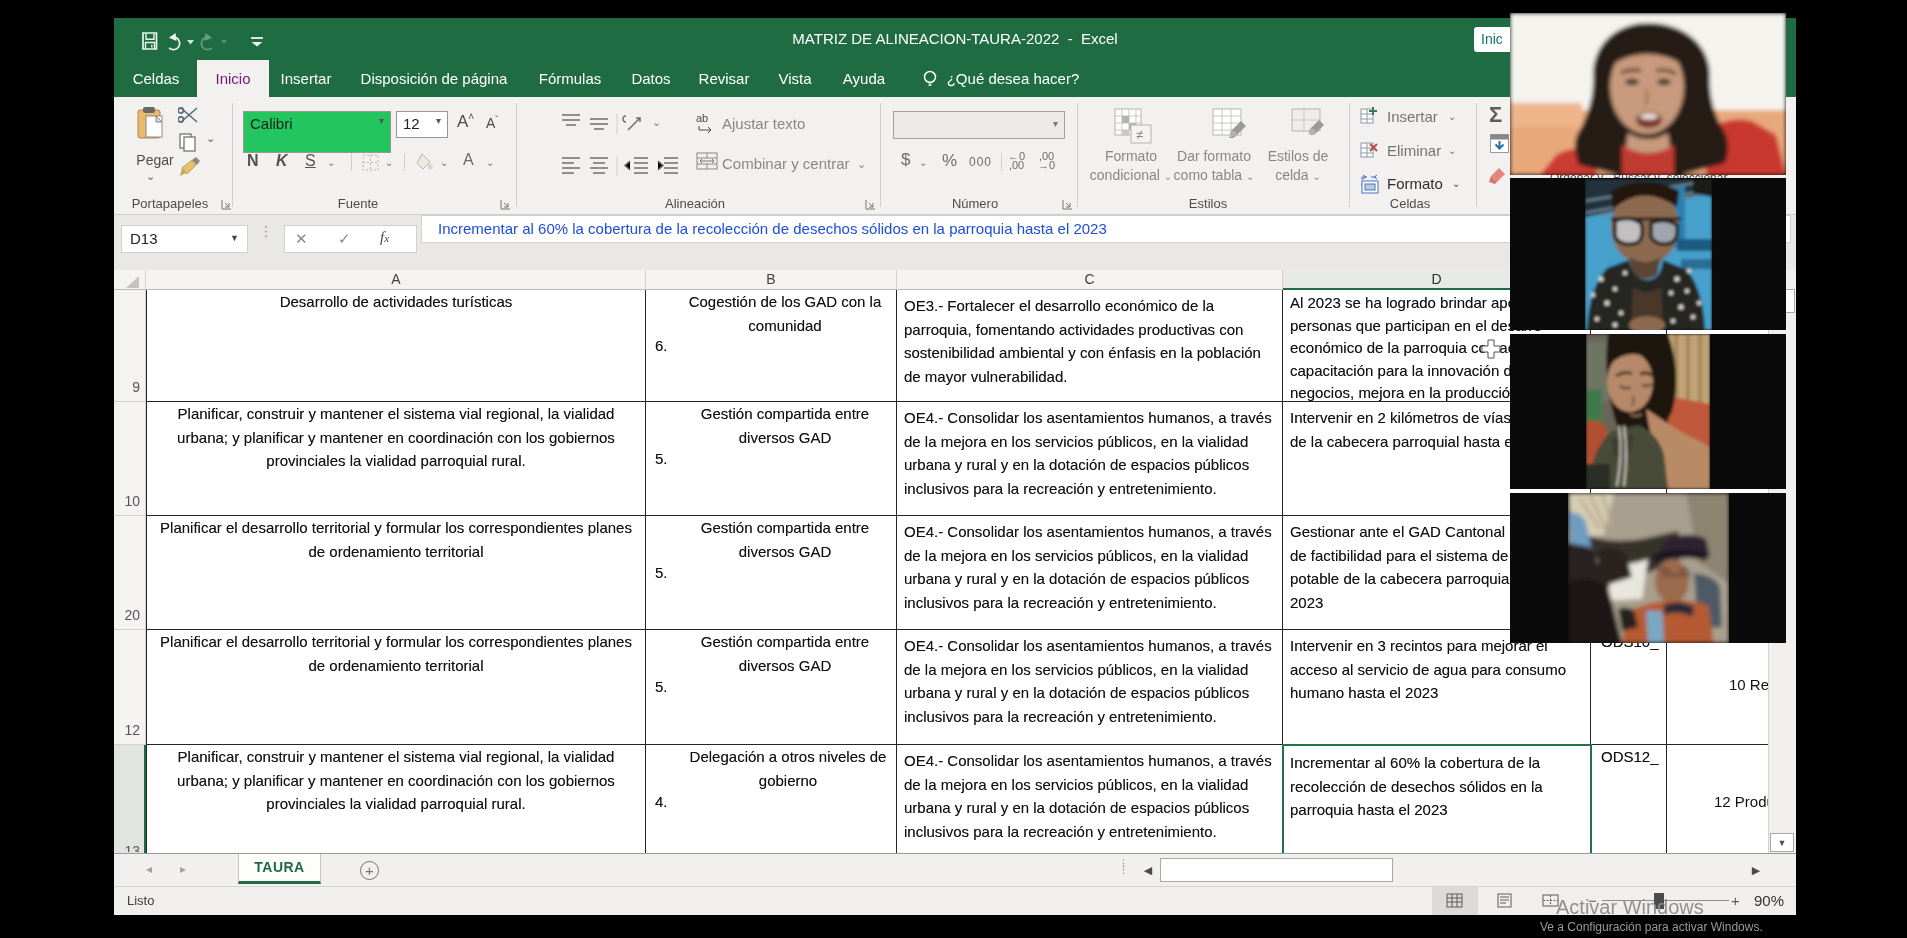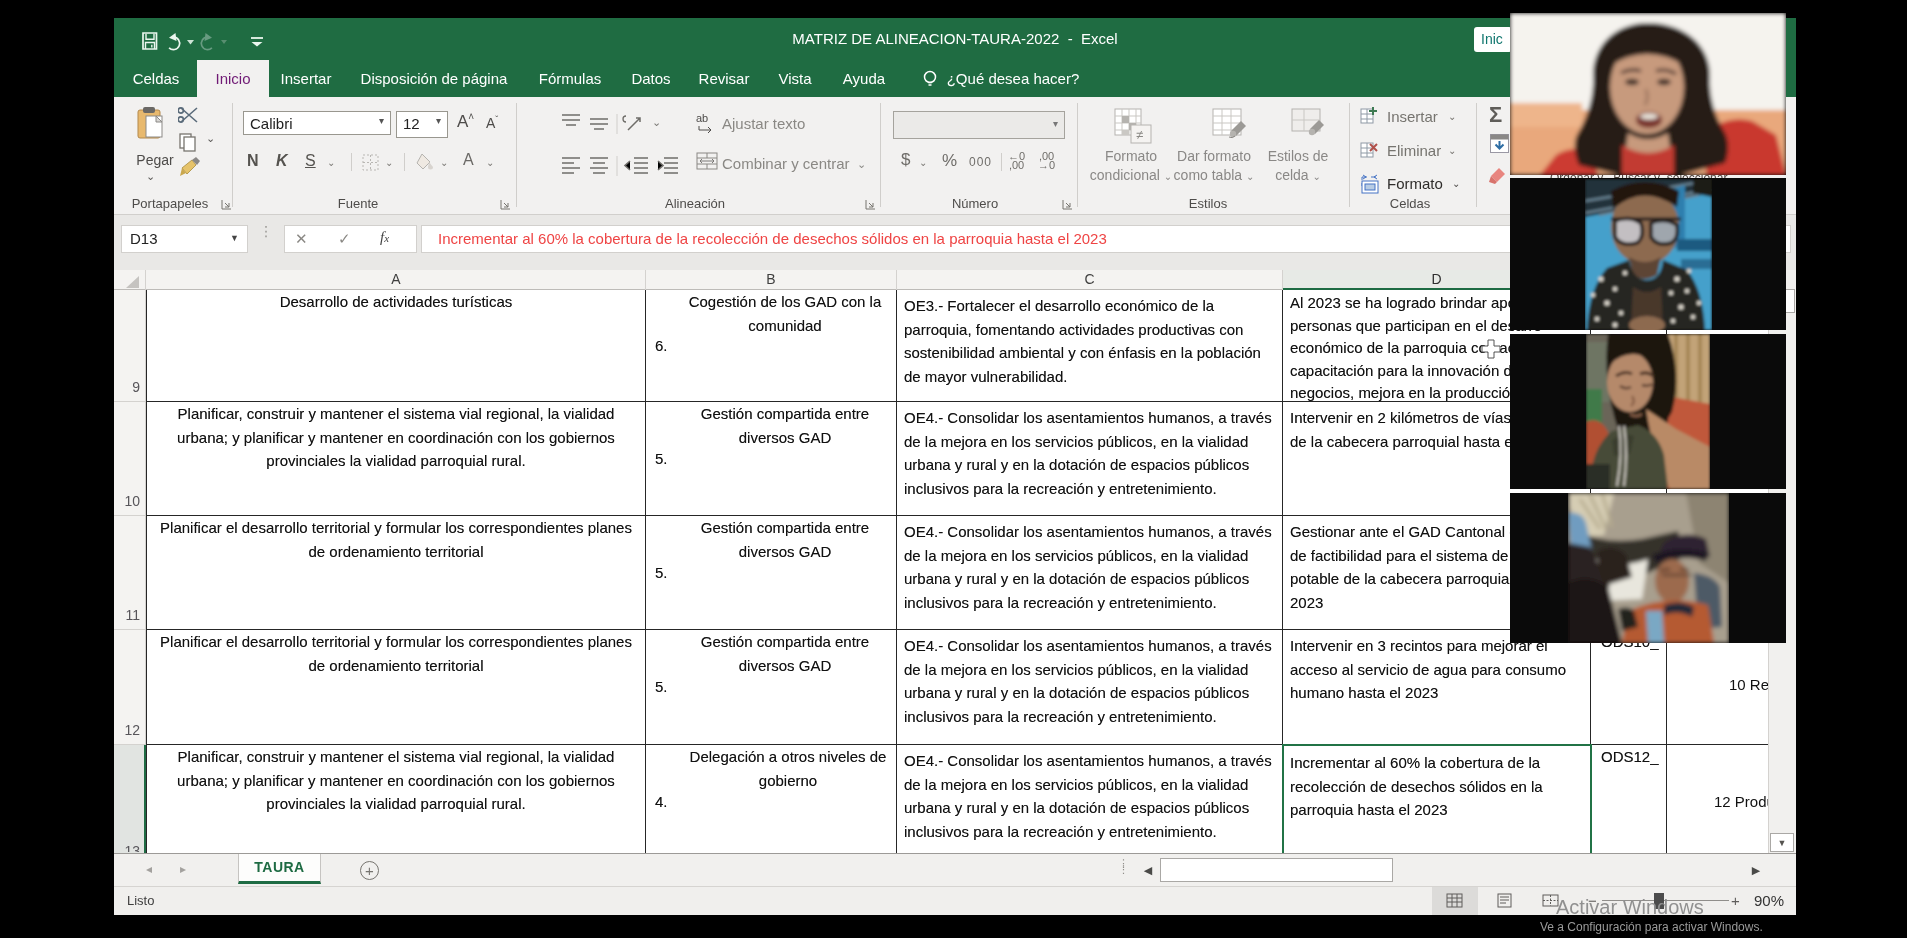--- a/index.html
+++ b/index.html
@@ -95,21 +95,21 @@
 </svg>
 <div class="ab" style="left:206px;top:132px;color:#5a5856;font-size:11px">⌄</div>
 <div class="ab glab" style="left:120px;top:196px;width:100px">Portapapeles</div>
 <svg class="ab" style="left:221px;top:199px" width="11" height="11" viewBox="0 0 11 11">
     <g stroke="#76746f" fill="none">
       <path d="M1 1 v9 h9"></path>
       <path d="M4 4 l4 4 M8 4 v4 h-4"></path>
     </g>
   </svg>
 
-<div class="ab" style="left:243px;top:111px;width:148px;height:24px;background:#ffffff;border:1px solid #99978f;font-size:15px;color:#222;padding:3px 6px">Calibri<span style="float:right;color:#555;font-size:10px">▾</span></div>
+<div class="ab" style="left:243px;top:111px;width:148px;height:42px;background:#22c55e;border:1px solid #99978f;font-size:15px;color:#222;padding:3px 6px">Calibri<span style="float:right;color:#555;font-size:10px">▾</span></div>
 <div class="ab" style="left:396px;top:111px;width:52px;height:27px;background:#fff;border:1px solid #99978f;font-size:15px;color:#222;padding:3px 6px">12<span style="float:right;color:#555;font-size:10px">▾</span></div>
 <div class="ab" style="left:457px;top:111px;font-size:17px;color:#4e4c4a">A<span style="font-size:10px;vertical-align:7px">˄</span></div>
 <div class="ab" style="left:486px;top:114px;font-size:14px;color:#4e4c4a">A<span style="font-size:9px;vertical-align:6px">ˇ</span></div>
 <div class="ab" style="left:247px;top:152px;font-size:16px;color:#55534f;font-weight:bold">N</div>
 <div class="ab" style="left:276px;top:152px;font-size:16px;color:#55534f;font-style:italic;font-weight:bold">K</div>
 <div class="ab" style="left:305px;top:152px;font-size:16px;color:#55534f;text-decoration:underline">S</div>
 <div class="ab" style="left:327px;top:157px;color:#7a7874;font-size:10px">⌄</div>
 <div class="ab" style="left:351px;top:153px;width:1px;height:18px;background:#d0cecb"></div>
 <svg class="ab" style="left:362px;top:154px" width="18" height="18" viewBox="0 0 18 18">
     <g stroke="#b9b7b3" stroke-dasharray="2 2" fill="none">
@@ -272,39 +272,39 @@
     <path d="M4 12 l6 6 -2 2 -6 -2 z" fill="#d8736c"></path>
   </svg>
 
 <div class="ab" style="left:114px;top:214px;width:1682px;height:56px;background:#e9e8e6;border-top:1px solid #d1cfcc"></div>
 <div class="ab" style="left:121px;top:225px;width:127px;height:28px;background:#fff;border:1px solid #d2d0cd;font-size:15px;color:#222;padding:4px 8px">D13<span style="float:right;color:#444;font-size:9px;margin-top:3px">▼</span></div>
 <div class="ab" style="left:259px;top:228px;color:#9a9894;font-size:14px;line-height:7px">⋮</div>
 <div class="ab" style="left:284px;top:225px;width:133px;height:28px;background:#fff;border:1px solid #d2d0cd"></div>
 <div class="ab" style="left:295px;top:230px;font-size:15px;color:#8a8884">✕</div>
 <div class="ab" style="left:338px;top:230px;font-size:15px;color:#8a8884">✓</div>
 <div class="ab" style="left:380px;top:229px;font-size:15px;font-style:italic;color:#444;font-family:'Liberation Serif',serif">f<span style="font-size:11px">x</span></div>
-<div class="ab" style="left:421px;top:225px;width:1370px;height:28px;background:#fff;border:1px solid #d2d0cd;font-size:15px;color:#ef4444;padding:4px 0 16px 16px">Incrementar al 60% la cobertura de la recolección de desechos sólidos en la parroquia hasta el 2023</div>
+<div class="ab" style="left:421px;top:215px;width:1370px;height:28px;background:#fff;border:1px solid #d2d0cd;font-size:15px;color:#1d4ed8;padding:4px 0 16px 16px">Incrementar al 60% la cobertura de la recolección de desechos sólidos en la parroquia hasta el 2023</div>
 
 <div class="ab" style="left:114px;top:270px;width:1682px;height:20px;background:#f4f3f1;border-bottom:1px solid #bdbbb8"></div>
 <svg class="ab" style="left:126px;top:276px" width="14" height="13" viewBox="0 0 14 13">
     <path d="M13 0 v12 h-13 z" fill="#c5c3c0"></path>
   </svg>
 <div class="ab" style="left:145px;top:270px;width:1px;height:20px;background:#d4d2cf"></div>
 <div class="ab" style="left:147px;top:270px;width:499px;height:20px;font-size:14px;color:#3f3f3f;text-align:center;line-height:19px;border-right:1px solid #d4d2cf">A</div>
 <div class="ab" style="left:646px;top:270px;width:251px;height:20px;font-size:14px;color:#3f3f3f;text-align:center;line-height:19px;border-right:1px solid #d4d2cf">B</div>
 <div class="ab" style="left:897px;top:270px;width:386px;height:20px;font-size:14px;color:#3f3f3f;text-align:center;line-height:19px;border-right:1px solid #d4d2cf">C</div>
 <div class="ab" style="left:1283px;top:270px;width:308px;height:20px;font-size:14px;color:#2f2f2f;text-align:center;line-height:19px;background:#e7eae6;border-right:1px solid #d4d2cf;border-bottom:2px solid #1e6b43">D</div>
 <div class="ab" style="left:1591px;top:270px;width:76px;height:20px;font-size:14px;color:#3f3f3f;text-align:center;line-height:19px;border-right:1px solid #d4d2cf">E</div>
 <div class="ab" style="left:1667px;top:270px;width:101px;height:20px;font-size:14px;color:#3f3f3f;text-align:center;line-height:19px">F</div>
 
 <div class="ab" style="left:114px;top:290px;width:32px;height:563px;background:#f4f3f1;border-right:1px solid #d4d2cf"></div>
 <div class="ab" style="left:114px;top:745px;width:32px;height:108px;background:#e1e4e1;border-right:2px solid #1e6b43"></div>
 <div class="ab" style="left:114px;top:379px;width:26px;text-align:right;font-size:14px;color:#57555a">9</div>
 <div class="ab" style="left:114px;top:493px;width:26px;text-align:right;font-size:14px;color:#57555a">10</div>
-<div class="ab" style="left:114px;top:607px;width:26px;text-align:right;font-size:14px;color:#57555a">11</div>
+<div class="ab" style="left:114px;top:607px;width:26px;text-align:right;font-size:14px;color:#57555a">20</div>
 <div class="ab" style="left:114px;top:722px;width:26px;text-align:right;font-size:14px;color:#57555a">12</div>
 <div class="ab" style="left:114px;top:843px;width:26px;text-align:right;font-size:14px;color:#57555a;clip-path:inset(0 0 7px 0)">13</div>
 <div class="ab" style="left:114px;top:401px;width:32px;height:1px;background:#d4d2cf"></div>
 <div class="ab" style="left:114px;top:515px;width:32px;height:1px;background:#d4d2cf"></div>
 <div class="ab" style="left:114px;top:629px;width:32px;height:1px;background:#d4d2cf"></div>
 <div class="ab" style="left:114px;top:744px;width:32px;height:1px;background:#d4d2cf"></div>
 
 <div class="ab" style="left:146px;top:290px;width:1622px;height:563px;background:#fff;overflow:hidden">
 <div class="ab" style="left:0;top:0;width:1px;height:563px;background:#262626"></div>
 <div class="ab" style="left:0;top:0;width:1622px;height:1px;background:#262626"></div>

